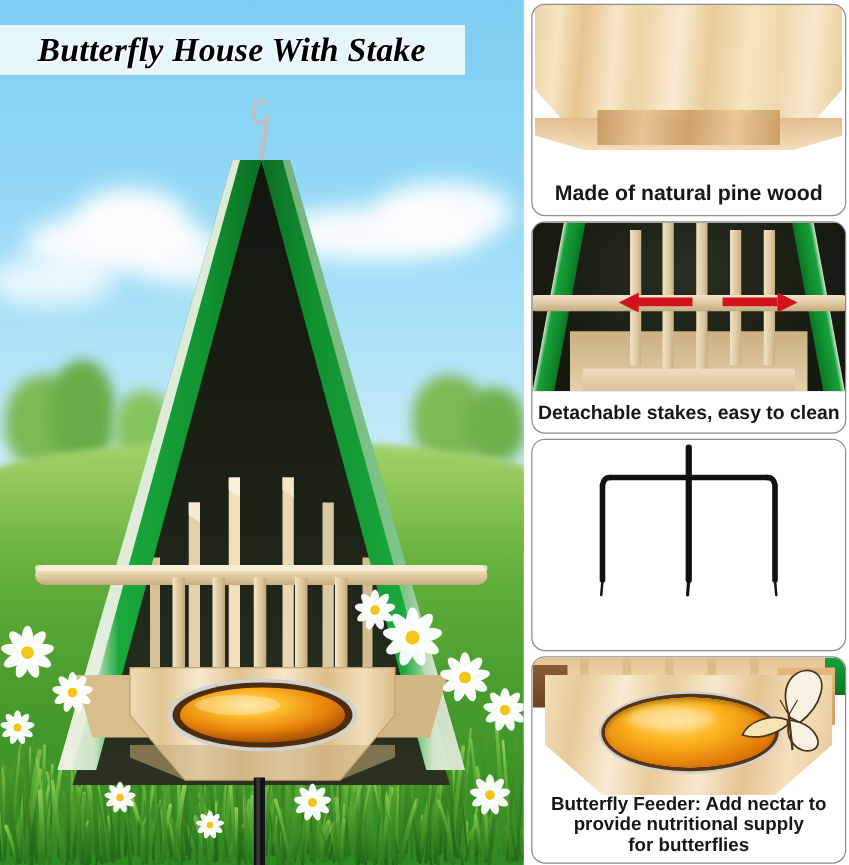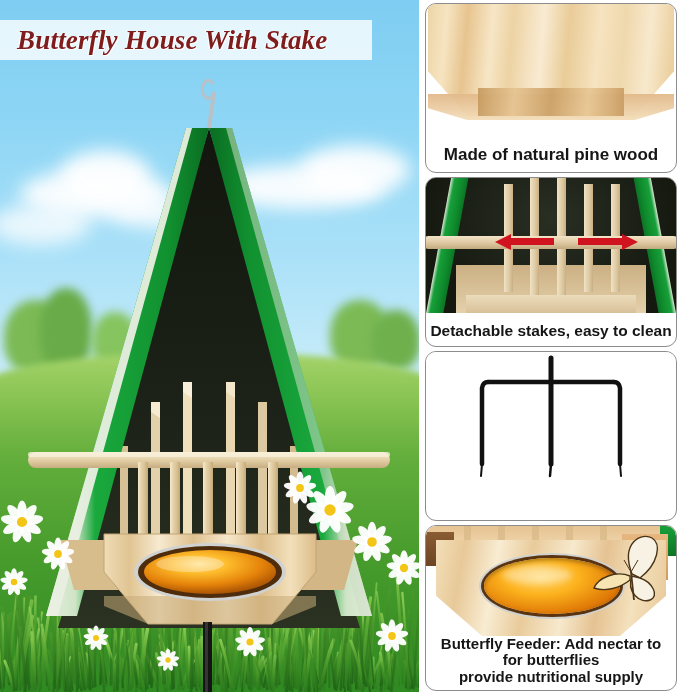--- a/index.html
+++ b/index.html
@@ -33,22 +33,22 @@
   .field{position:absolute;left:0;top:392px;width:419px;height:300px;
        background:linear-gradient(180deg,#8cc656 0%,#63ae3c 22%,#479c2c 55%,#2f8a22 100%);}
 
   
   .house{position:absolute;left:0;top:0;width:419px;height:692px;}
 
   
   .titlebar{position:absolute;left:0;top:20px;width:372px;height:40px;
         background:rgba(255,255,255,.80);display:flex;align-items:center;}
   .titlebar .t{font-family:"Liberation Serif","DejaVu Serif",serif;
-        font-style:italic;font-weight:bold;font-size:27px;color:#7f1d1d;
-        margin-left:17px;letter-spacing:.2px;
+        font-style:italic;font-weight:bold;font-size:27px;color:#000000;
+        margin-left:30px;letter-spacing:.2px;
         text-shadow:1px 1px 0 #fff,-1px 0 0 #fff;white-space:nowrap;}
 
   
   .panels{position:absolute;left:421px;top:0;width:258px;height:692px;background:#fff;}
   .panel{position:absolute;left:4px;width:250px;background:#fff;
         border:1px solid #8c8c8c;border-radius:11px;overflow:hidden;}
   .pimg{position:absolute;left:0;top:0;width:100%;overflow:hidden;}
   .pcap{position:absolute;left:0;bottom:0;width:100%;text-align:center;
         font-weight:bold;color:#161616;line-height:1.12;}
 
@@ -837,19 +837,19 @@
               <path d="M46,46 C40,62 54,74 64,70 C74,66 66,52 54,48 Z"></path>
               <path d="M44,46 C30,40 12,48 8,58 C20,62 34,58 44,50 Z" fill="#f6e4b3"></path>
               <path d="M45,42 L48,70" stroke-width="1.8" fill="none"></path>
               <path d="M45,42 L38,30 M45,42 L52,30" stroke-width="1" fill="none"></path>
             </g>
           </svg>
         </div>
       </div>
       <div class="pcap">
         <div>Butterfly Feeder: Add nectar to</div>
+        <div>provide nutritional supply</div>
         <div>for butterflies</div>
-        <div>provide nutritional supply</div>
       </div>
     </div>
 
   </div>
 </div>
 
 </body></html>

